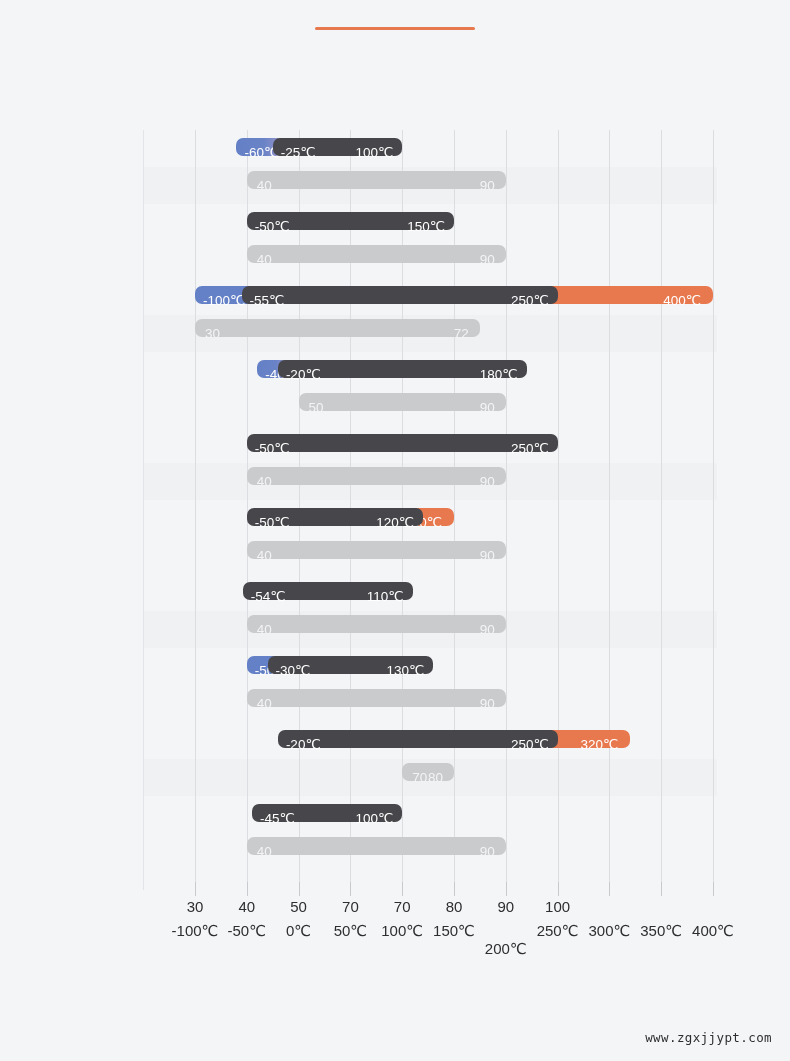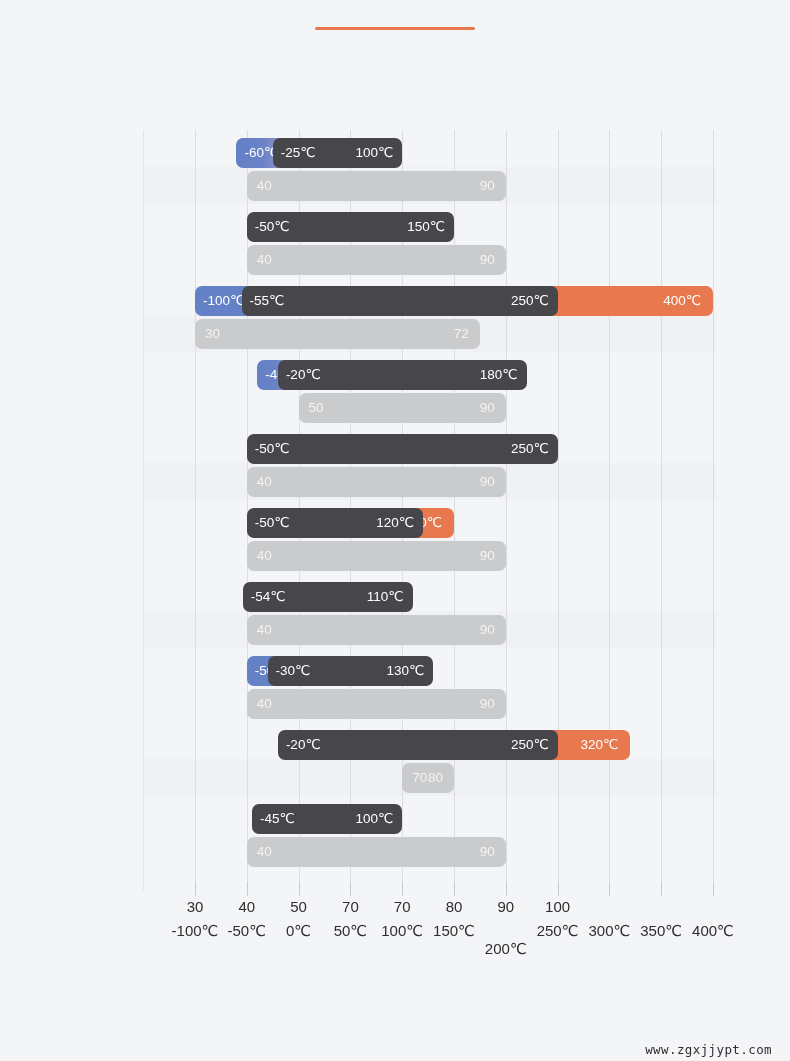--- a/index.html
+++ b/index.html
@@ -26,21 +26,21 @@
   .bands{position:absolute;inset:0;}
   .band{position:absolute;left:0;width:574px;height:37px;background:#f0f1f3;}
   .gridlines{position:absolute;inset:0;}
   .gl{position:absolute;top:0;width:1px;height:760px;background:#dcdde0;}
   .gl.faint{background:#e3e4e7;}
 
   .rows{position:absolute;inset:0;}
   .row{position:absolute;left:0;width:574px;height:74px;}
 
   .bar{
-    position:absolute;height:30px;border-radius:7px;
+    position:absolute;height:18px;border-radius:7px;
     font-size:13.5px;color:#ffffff;line-height:30px;white-space:nowrap;
   }
   .bar .lo{position:absolute;left:8px;}
   .bar .hi{position:absolute;right:9px;}
 
   .bar-temp{background:#47464a;z-index:3;}
   .bar-press{background:#cacbcd;color:#f4f4f5;z-index:2;}
   .bar-press .lo{left:10px;}
   .bar-press .hi{right:11px;}
   .bar-cold{z-index:2;background:linear-gradient(90deg,#6480c6 0%,#6a83c7 55%,#a59ac9 100%);}
@@ -66,21 +66,21 @@
   .swatch{width:46px;height:24px;border-radius:2px;display:inline-block;}
   .sw-press{background:#cdced0;}
   .sw-temp{background:#47464a;}
   .sw-grad{background:linear-gradient(90deg,#6480c6 0%,#9a8fc4 45%,#e8794f 100%);}
   .lg-text{margin-left:21px;font-size:17px;color:#3c3c3e;line-height:22px;}
   .lg-text.two{margin-left:19px;line-height:23px;}
 
   .watermark{
     position:absolute;right:18px;top:1030px;
     font-family:"DejaVu Sans Mono","Liberation Mono",monospace;
-    font-size:12.5px;color:#2e2e30;letter-spacing:.4px;margin-top:12px;
+    font-size:12.5px;color:#2e2e30;letter-spacing:.4px;
   }
 </style>
 </head>
 <body>
 
 <div class="page">
 
   <div class="title-wrap">
     <div class="title-underline"></div>
   </div>

